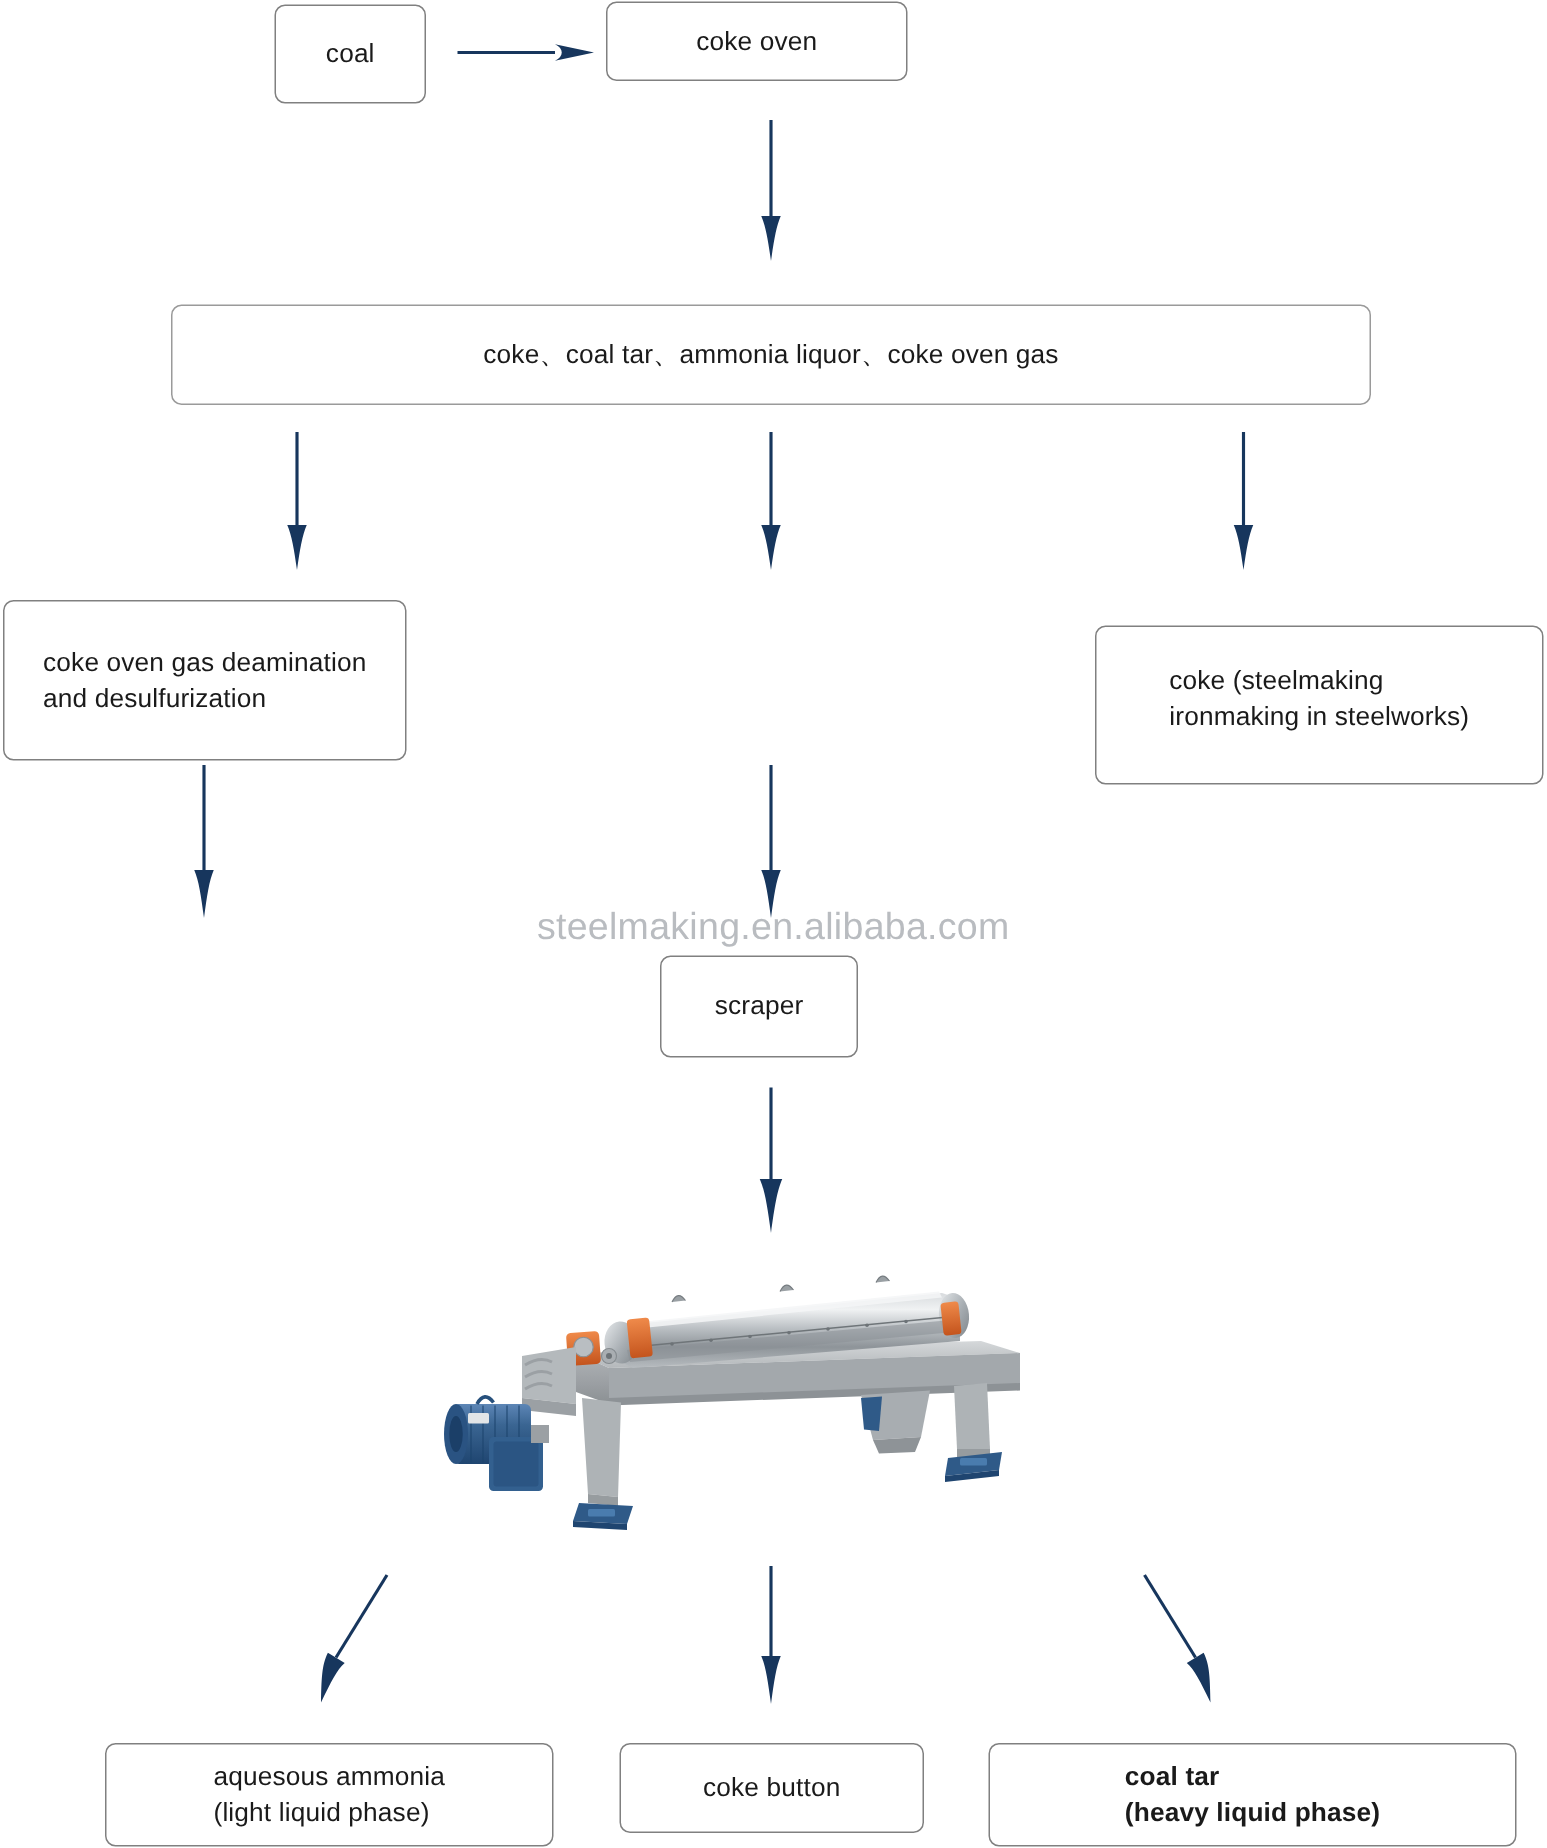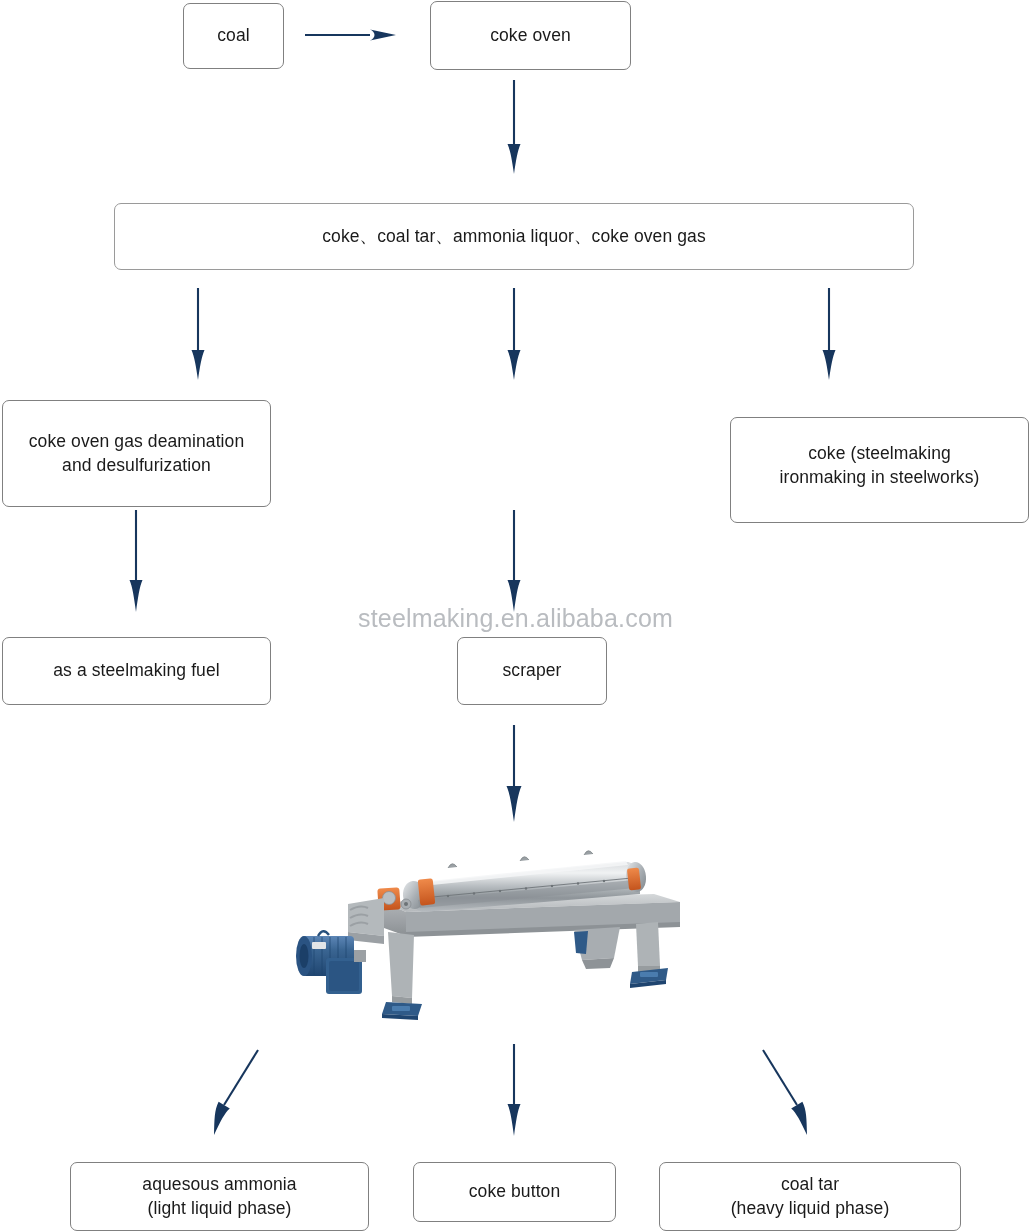--- a/index.html
+++ b/index.html
@@ -20,21 +20,20 @@
   }
   .node {
     position: absolute;
     box-sizing: border-box;
     background: #ffffff;
     border: 1px solid #808080;
     border-radius: 7px;
     display: flex;
     align-items: center;
     justify-content: center;
-    text-align: center;
     color: #1a1a1a;
     font-size: 17.5px;
     line-height: 1.35;
     letter-spacing: .1px;
     white-space: pre-line;
   }
   .node.grayish {
     border-color: #9a9a9a;
   }
   .node.align-top-bias {
@@ -140,57 +139,54 @@
     <g>
       <line class="arrow-line" x1="763" y1="1050" x2="797" y2="1105"></line>
       <path class="arrow-head" d="M802.4,1101.8 L791.2,1108.6 C796.4,1113.2 800.2,1120.8 807,1135 C806.6,1119.2 806.6,1110.2 802.4,1101.8 Z"></path>
     </g>
   </svg>
 
   <div class="node" style="left:183px; top:3px; width:101px; height:66px;">
     <span>coal</span>
   </div>
 
-  <div class="node" style="left:430px; top:1px; width:201px; height:69px;">
+  <div class="node" style="left:404px; top:1px; width:201px; height:53px;">
     <span>coke oven</span>
   </div>
 
   <div class="node grayish" style="left:114px; top:203px; width:800px; height:67px;">
     <span>coke、coal tar、ammonia liquor、coke oven gas</span>
   </div>
 
   <div class="node" style="left:2px; top:400px; width:269px; height:107px;">
     <span>coke oven gas deamination
 and desulfurization</span>
   </div>
 
 
   <div class="node align-top-bias" style="left:730px; top:417px; width:299px; height:106px;">
     <span>coke (steelmaking
 ironmaking in steelworks)</span>
   </div>
 
-  <div class="node" style="left:2px; top:637px; width:269px; height:68px;">
-    <span>as a steelmaking fuel</span>
-  </div>
-
-  <div class="node" style="left:440px; top:637px; width:150px; height:68px;margin-left:17px;">
+
+  <div class="node" style="left:440px; top:637px; width:132px; height:68px;">
     <span>scraper</span>
   </div>
 
   <div class="node" style="left:70px; top:1162px; width:299px; height:69px;">
     <span>aquesous ammonia
 (light liquid phase)</span>
   </div>
 
   <div class="node" style="left:413px; top:1162px; width:203px; height:60px;">
     <span>coke button</span>
   </div>
 
-  <div class="node" style="left:659px; top:1162px; width:302px; height:69px;">
+  <div class="node" style="left:659px; top:1162px; width:352px; height:69px;font-weight:bold;">
     <span>coal tar
 (heavy liquid phase)</span>
   </div>
 
   <div class="watermark">steelmaking.en.alibaba.com</div>
 
   <div id="machine">
     <svg viewBox="0 0 404 192" xmlns="http://www.w3.org/2000/svg">
       <defs>
         <linearGradient id="bowlG" x1="0" y1="0" x2="0" y2="1">

